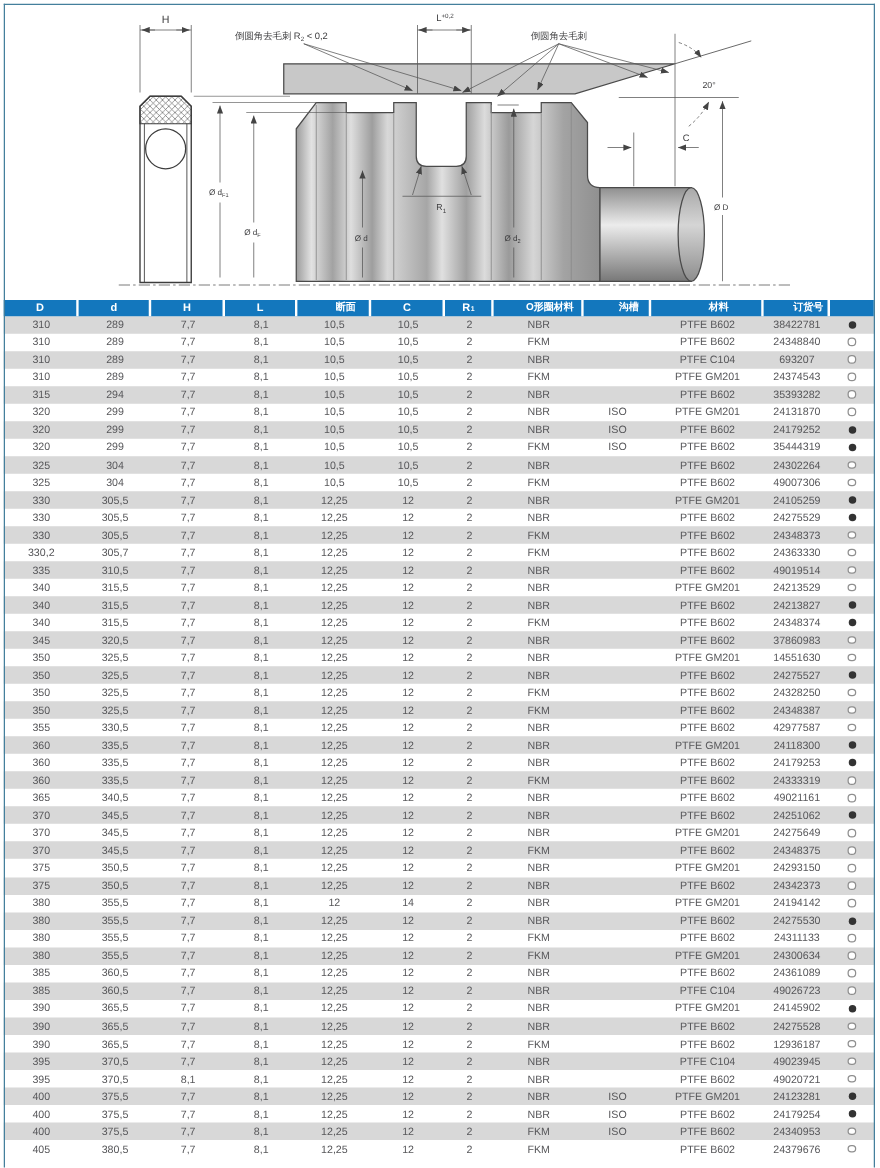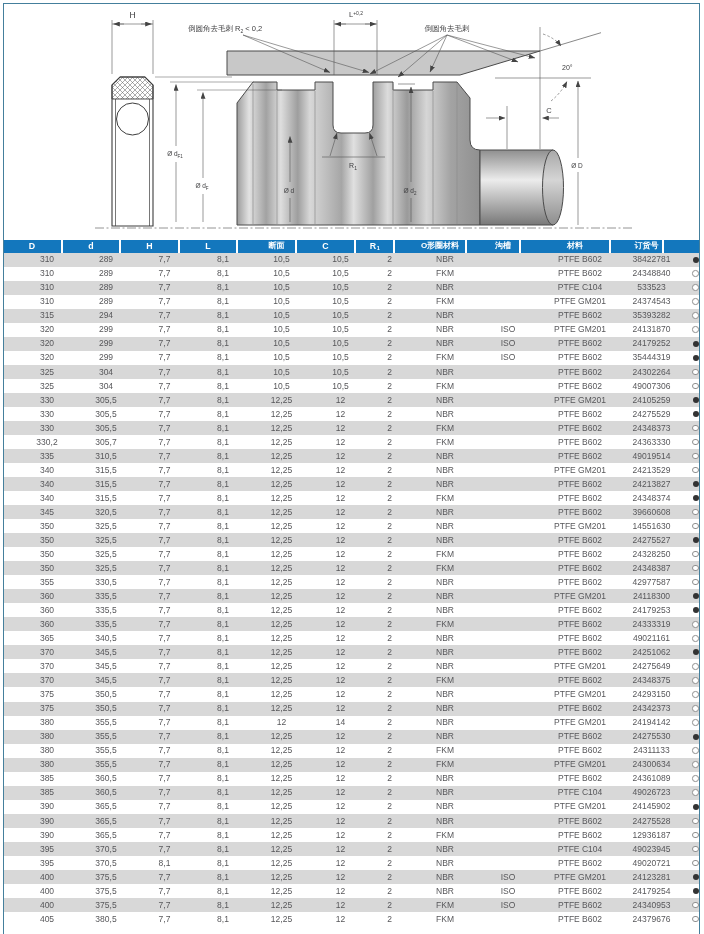--- a/index.html
+++ b/index.html
@@ -10,21 +10,21 @@
   .diagram{position:absolute;left:0;top:0;width:704px;height:240px;}
   .table{position:absolute;left:3px;top:240px;width:697px;z-index:2;}
   .grid12{display:grid;grid-template-columns:60px 58px 59px 58px 59px 59px 39px 72px 54px 90px 53px 35px;}
   .thead{height:12.5px;}
   .th{background:#1377bd;color:#fff;font-size:8.8px;font-weight:bold;
       display:flex;align-items:center;justify-content:center;
       border-right:2px solid #fff;box-sizing:border-box;line-height:1;}
   .th:last-child{border-right:none;}
   .th.cjk{font-size:8px;font-weight:600;padding-left:20px;}
   .th sub{font-size:5.5px;position:relative;top:2px;left:0.5px;}
-  .trow{height:14.04px;padding-left:14px;}
+  .trow{height:14.04px;}
   .trow.alt{background:#d8d8d8;}
   .tc{display:flex;align-items:center;justify-content:center;
       font-size:8.5px;color:#57575a;line-height:1;overflow:hidden;}
   .dot{display:inline-block;border-radius:50%;}
   .dot.filled{width:6px;height:6px;background:#333;}
   .dot.open{width:4.5px;height:4.5px;border:1px solid #8f8f8f;background:#fff;}
   svg text{fill:#3c3c3e;}
 </style>
 </head>
 <body>
@@ -227,21 +227,21 @@
         <span class="tc">310</span>
         <span class="tc">289</span>
         <span class="tc">7,7</span>
         <span class="tc">8,1</span>
         <span class="tc">10,5</span>
         <span class="tc">10,5</span>
         <span class="tc">2</span>
         <span class="tc">NBR</span>
         <span class="tc"></span>
         <span class="tc">PTFE C104</span>
-        <span class="tc">533523</span>
+        <span class="tc">693207</span>
         <span class="tc">
           <span class="dot open"></span>
         </span>
       </div>
       <div class="trow grid12">
         <span class="tc">310</span>
         <span class="tc">289</span>
         <span class="tc">7,7</span>
         <span class="tc">8,1</span>
         <span class="tc">10,5</span>
@@ -483,21 +483,21 @@
         <span class="tc">345</span>
         <span class="tc">320,5</span>
         <span class="tc">7,7</span>
         <span class="tc">8,1</span>
         <span class="tc">12,25</span>
         <span class="tc">12</span>
         <span class="tc">2</span>
         <span class="tc">NBR</span>
         <span class="tc"></span>
         <span class="tc">PTFE B602</span>
-        <span class="tc">39660608</span>
+        <span class="tc">37860983</span>
         <span class="tc">
           <span class="dot open"></span>
         </span>
       </div>
       <div class="trow grid12">
         <span class="tc">350</span>
         <span class="tc">325,5</span>
         <span class="tc">7,7</span>
         <span class="tc">8,1</span>
         <span class="tc">12,25</span>

